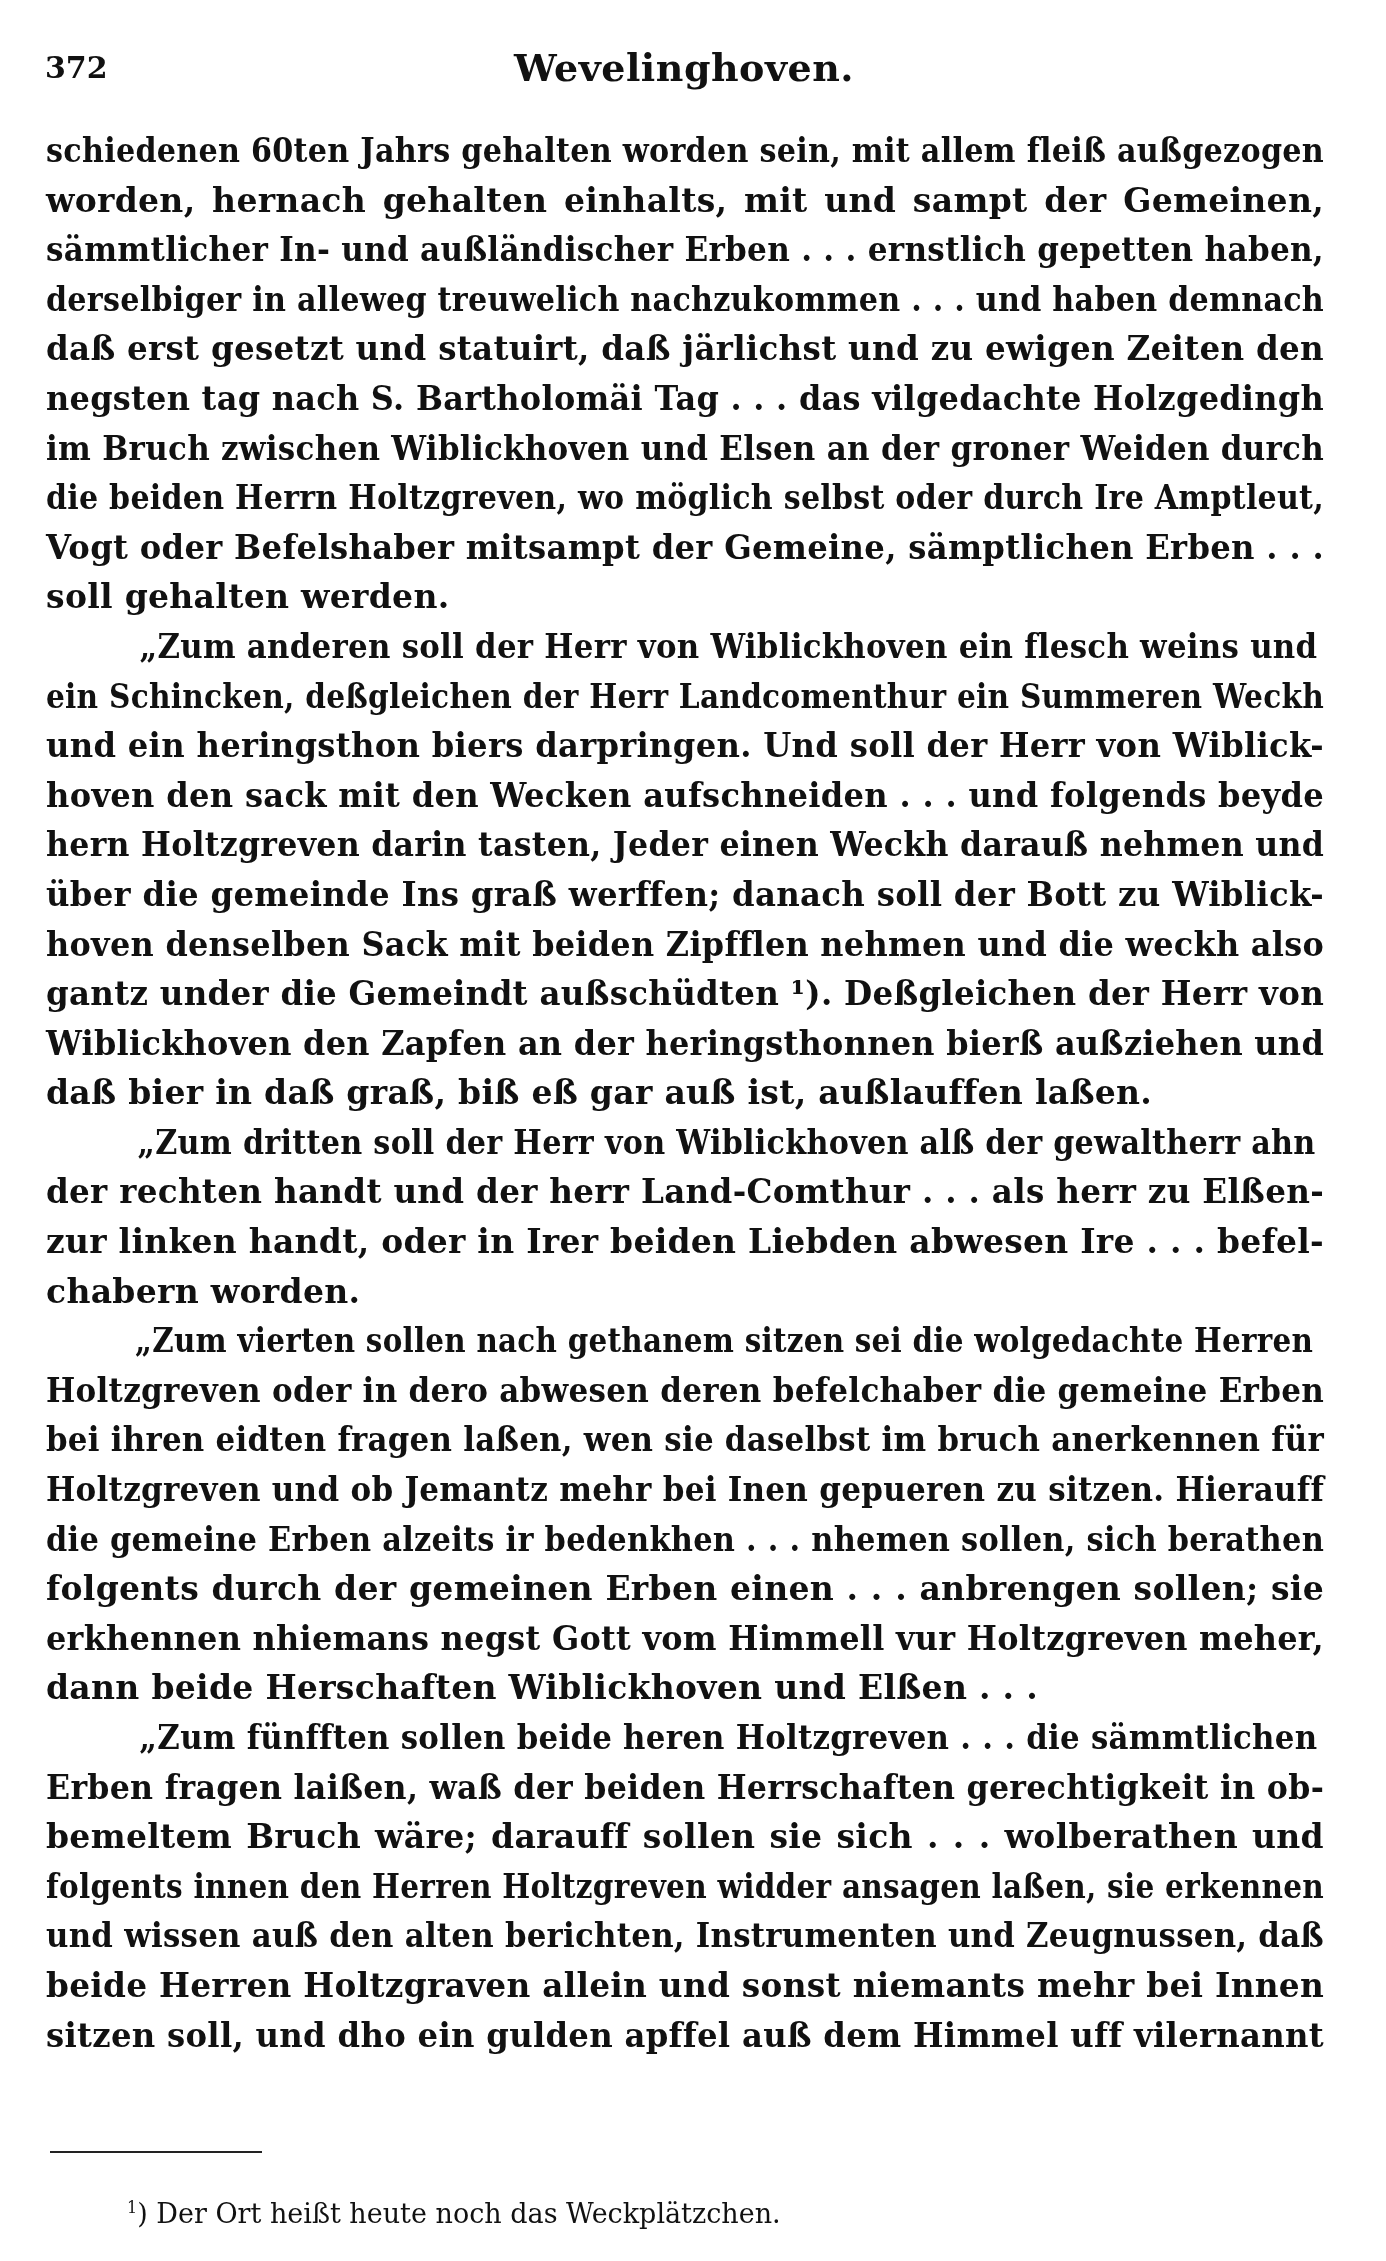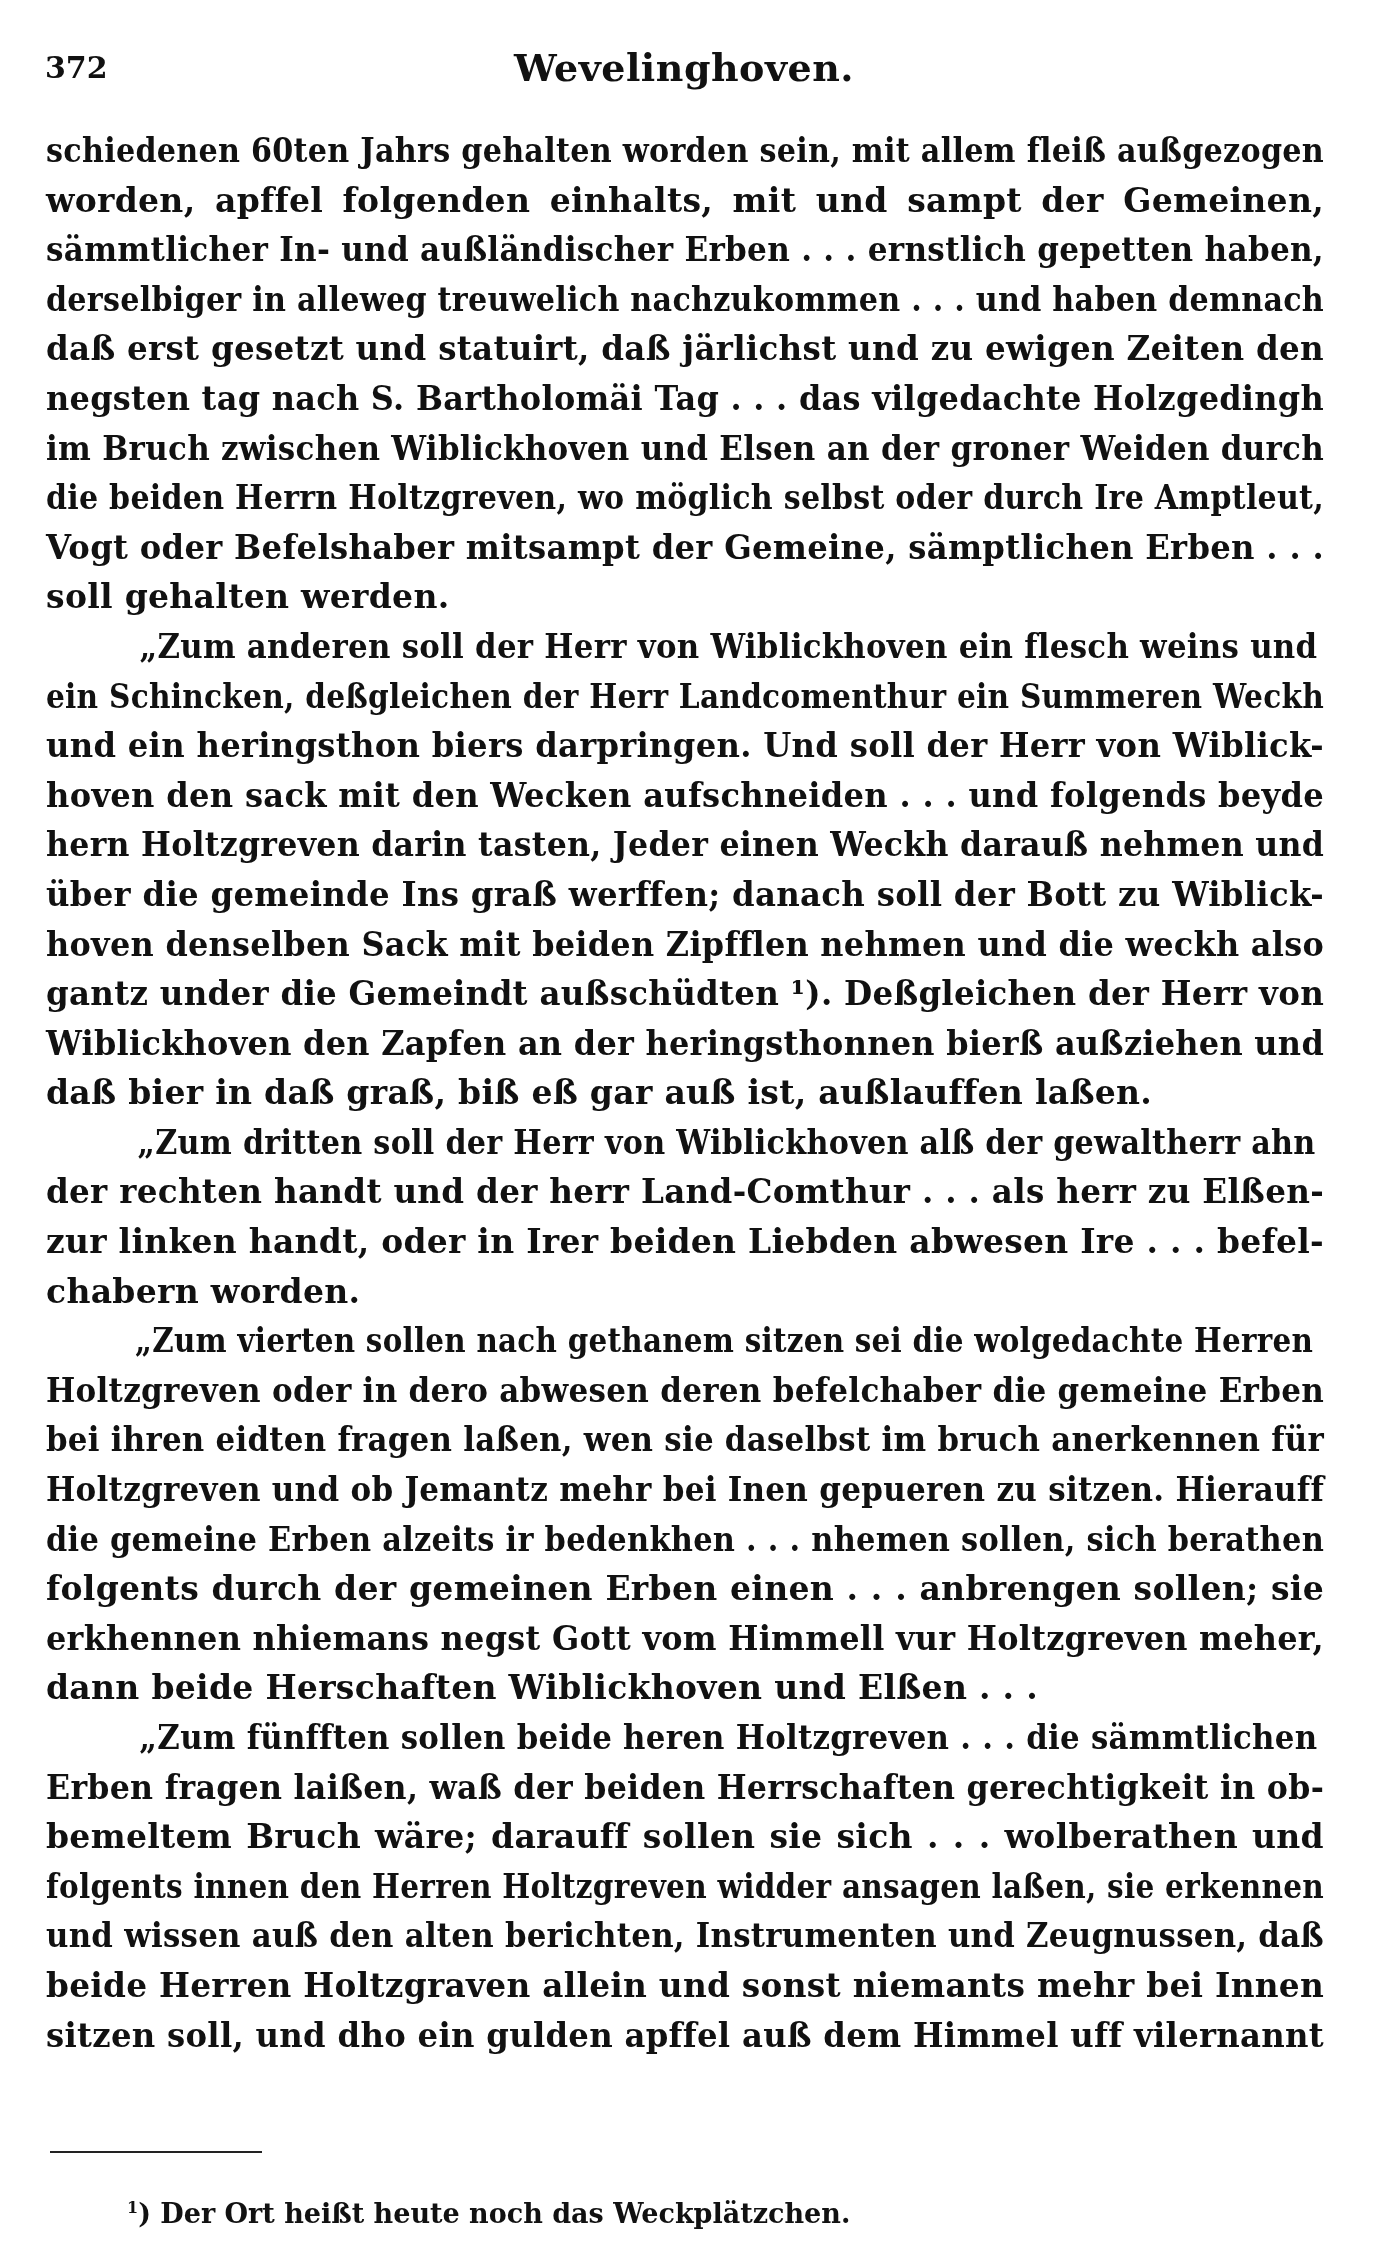--- a/index.html
+++ b/index.html
@@ -10,35 +10,35 @@
   .page-number { position: absolute; left: 0; top: 0; font-size: 30px; font-weight: bold; line-height: 44px; }
   .running-title { position: absolute; left: 0; width: 100%; top: 0; text-align: center;
                    font-size: 38px; font-weight: bold; line-height: 44px; letter-spacing: 0.5px; }
   .body-text { position: absolute; left: 46px; top: 126px; width: 1278px; }
   .line { display: block; height: 49.6px; line-height: 49.6px; font-size: 33px; font-weight: bold;
           white-space: nowrap; text-align: justify; text-align-last: justify; letter-spacing: 0.3px;
           transform-origin: left center; }
   .line.last { text-align-last: left; }
   .line.indent { padding-left: 100px; }
   .footnote-rule { position: absolute; left: 50px; top: 2151px; width: 212px; height: 2px; background: #222; }
-  .footnote { position: absolute; left: 127px; top: 2190px; font-size: 27px; font-weight: bold; line-height: 36px; white-space: nowrap; }
+  .footnote { position: absolute; left: 127px; top: 2190px; font-size: 27px; font-weight: normal; line-height: 36px; white-space: nowrap; }
   .footnote sup { font-size: 16px; vertical-align: 10px; }
 </style>
 </head>
 <body>
 
 <div class="page">
   <div class="running-head">
     <span class="page-number">372</span>
     <div class="running-title">Wevelinghoven.</div>
   </div>
 
   <div class="body-text">
     <span class="line" style="transform: scaleX(0.9152);">schiedenen 60ten Jahrs gehalten worden sein, mit allem fleiß außgezogen</span>
-    <span class="line">worden, apffel folgenden einhalts, mit und sampt der Gemeinen,</span>
+    <span class="line">worden, hernach gehalten einhalts, mit und sampt der Gemeinen,</span>
     <span class="line" style="transform: scaleX(0.9418);">sämmtlicher In- und außländischer Erben . . . ernstlich gepetten haben,</span>
     <span class="line" style="transform: scaleX(0.9139);">derselbiger in alleweg treuwelich nachzukommen . . . und haben demnach</span>
     <span class="line" style="transform: scaleX(0.9855);">daß erst gesetzt und statuirt, daß järlichst und zu ewigen Zeiten den</span>
     <span class="line" style="transform: scaleX(0.968);">negsten tag nach S. Bartholomäi Tag . . . das vilgedachte Holzgedingh</span>
     <span class="line" style="transform: scaleX(0.9384);">im Bruch zwischen Wiblickhoven und Elsen an der groner Weiden durch</span>
     <span class="line" style="transform: scaleX(0.9109);">die beiden Herrn Holtzgreven, wo möglich selbst oder durch Ire Amptleut,</span>
     <span class="line" style="transform: scaleX(0.9776);">Vogt oder Befelshaber mitsampt der Gemeine, sämptlichen Erben . . .</span>
     <span class="line last">soll gehalten werden.</span>
     <span class="line indent" style="transform: scaleX(0.9342);">„Zum anderen soll der Herr von Wiblickhoven ein flesch weins und</span>
     <span class="line" style="transform: scaleX(0.8971);">ein Schincken, deßgleichen der Herr Landcomenthur ein Summeren Weckh</span>

